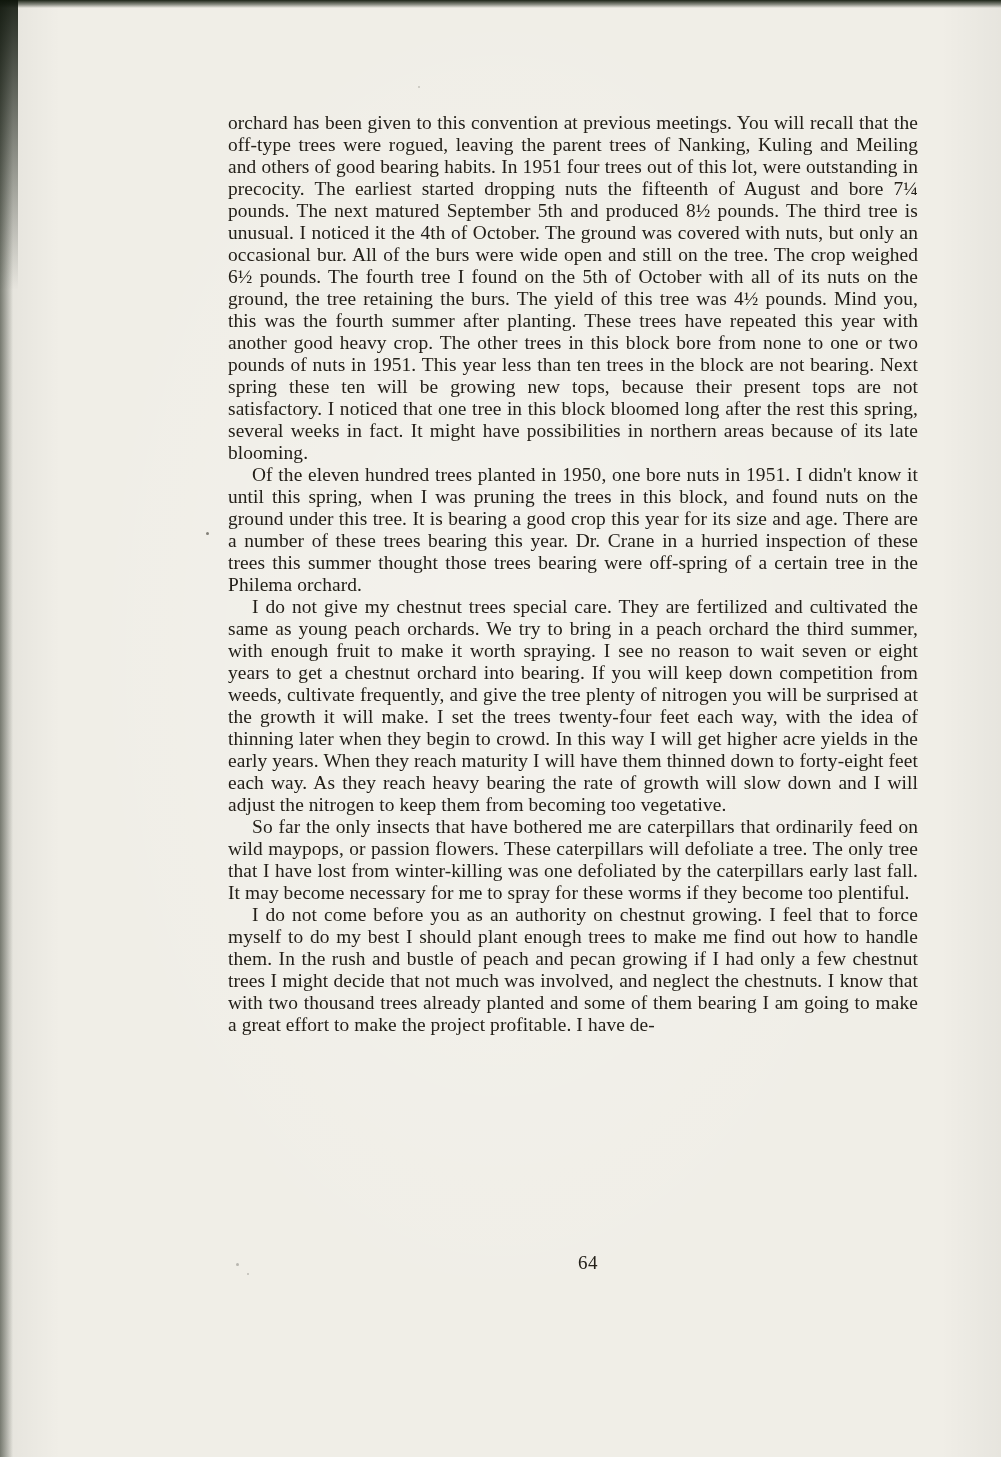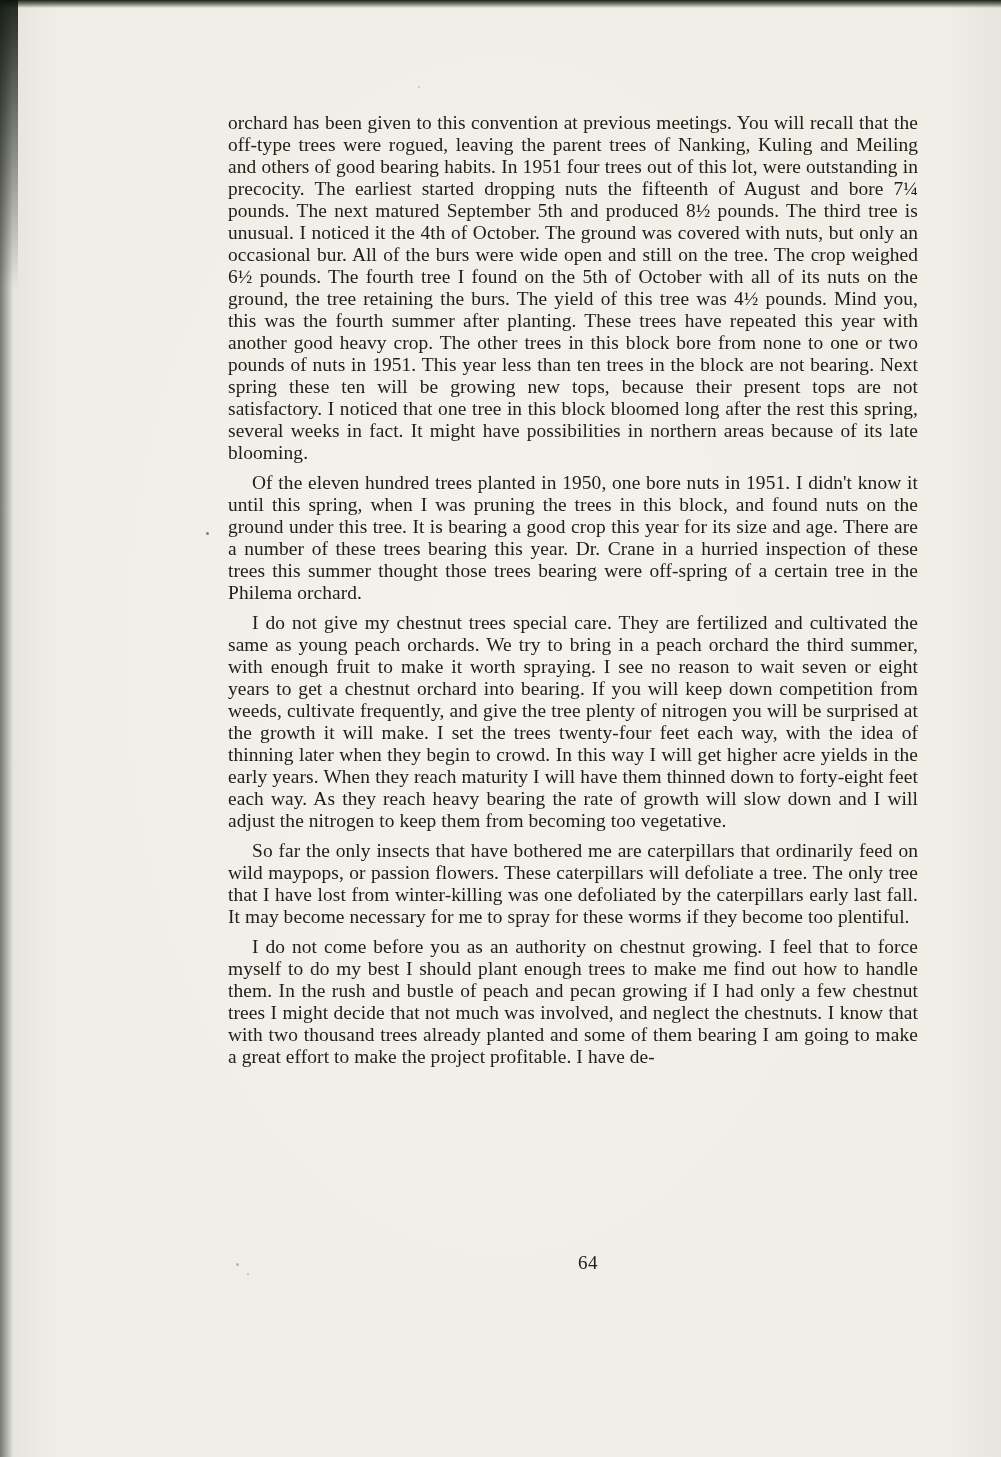--- a/index.html
+++ b/index.html
@@ -41,21 +41,21 @@
     position:absolute;
     left:228px;
     top:112px;
     width:690px;
     font-size:19.4px;
     line-height:22px;
     text-align:justify;
     letter-spacing:0.1px;
   }
   .para{margin:0;}
-  .para.indent{text-indent:24px;margin-top:8px;}
+  .para.indent{text-indent:24px;}
   .page-number{
     position:absolute;
     left:243px;
     width:690px;
     top:1252px;
     text-align:center;
     font-size:19px;
     letter-spacing:0.5px;
   }
   .speck{

